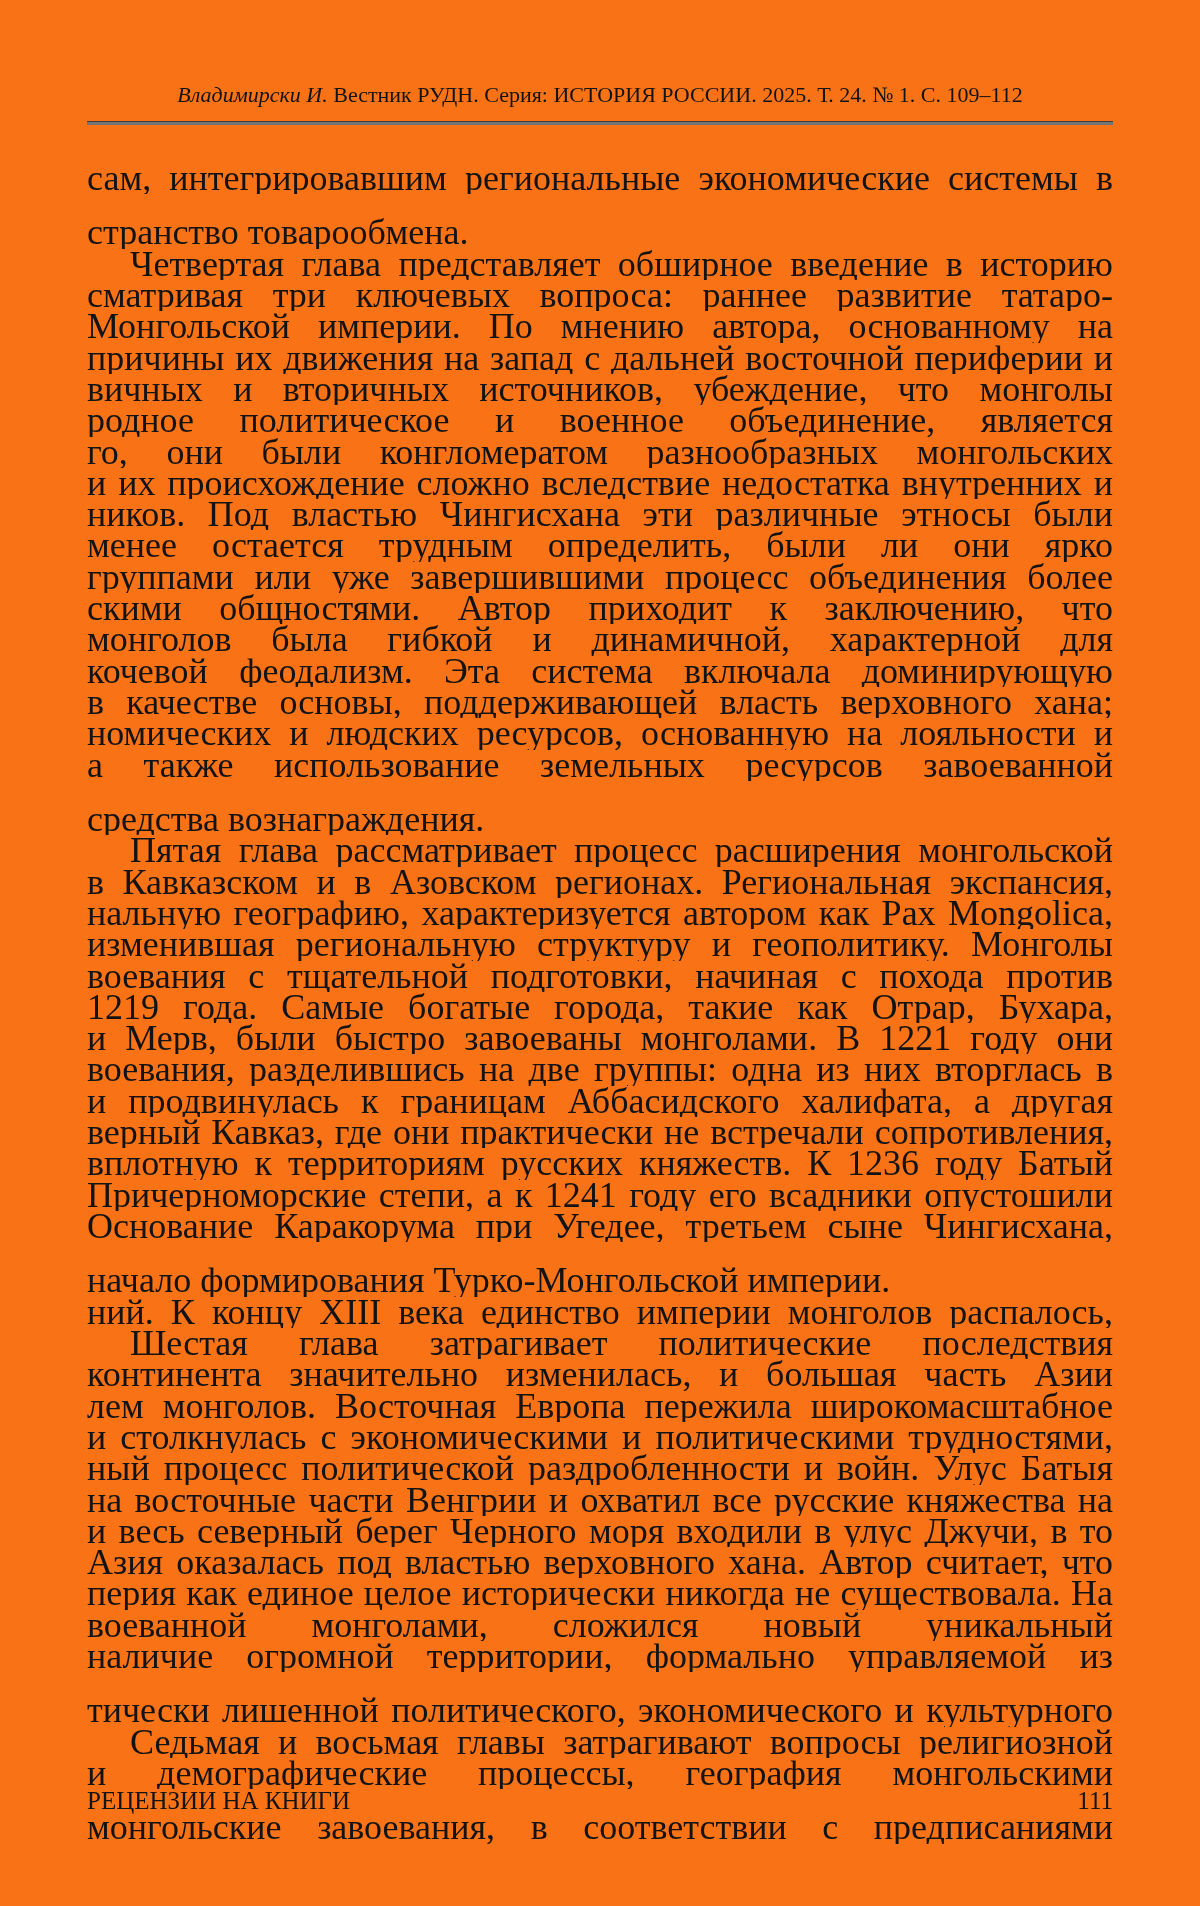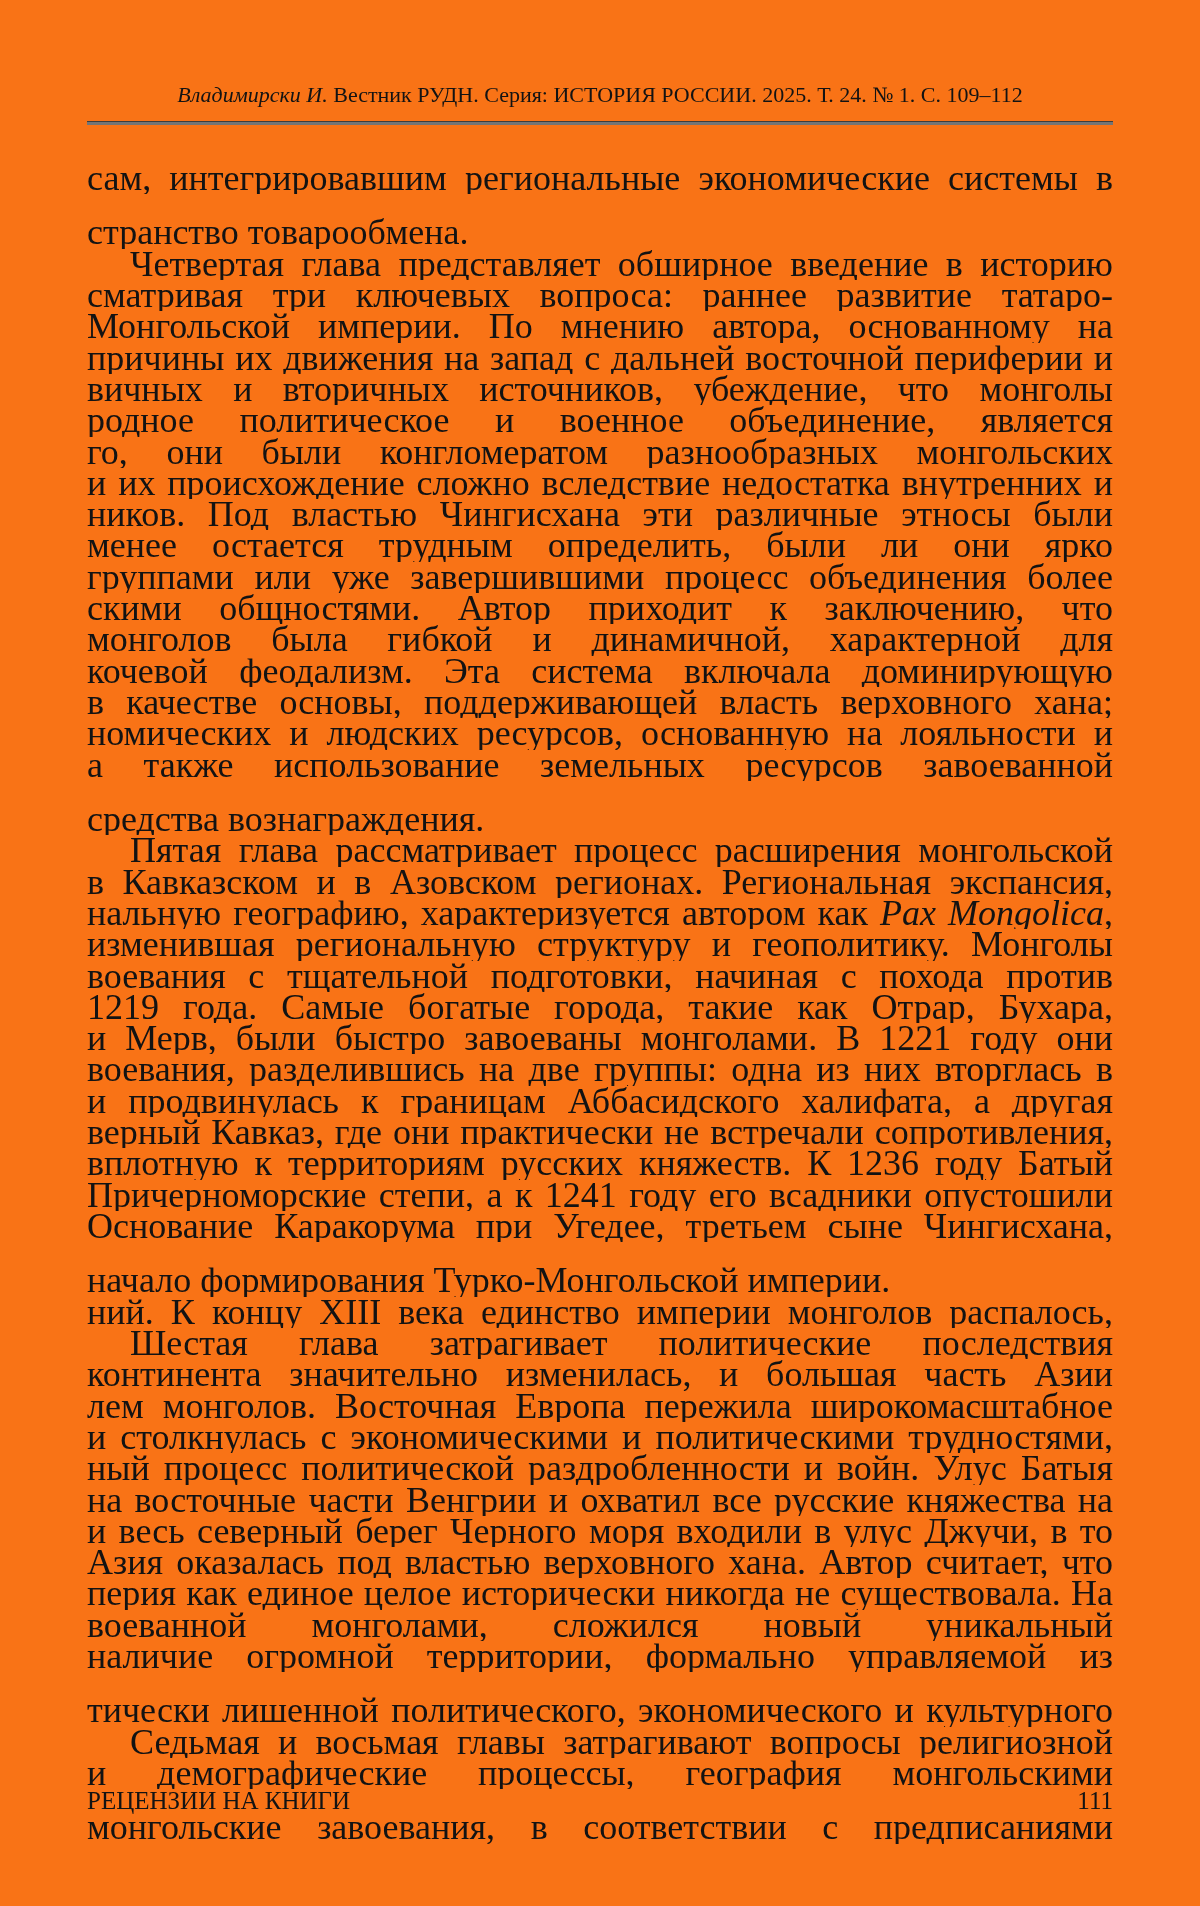--- a/index.html
+++ b/index.html
@@ -93,21 +93,21 @@
         <div class="line">группами или уже завершившими процесс объединения более крупными этниче-</div>
         <div class="line">скими общностями. Автор приходит к заключению, что социальная организация</div>
         <div class="line">монголов была гибкой и динамичной, характерной для кочевников, известной как</div>
         <div class="line">кочевой феодализм. Эта система включала доминирующую военную аристократию</div>
         <div class="line">в качестве основы, поддерживающей власть верховного хана; консолидацию эко-</div>
         <div class="line">номических и людских ресурсов, основанную на лояльности и личной преданности;</div>
         <div class="line">а также использование земельных ресурсов завоеванной территории в качестве</div>
         <div class="line para-end">средства вознаграждения.</div>
         <div class="line indent">Пятая глава рассматривает процесс расширения монгольской экспансии</div>
         <div class="line">в Кавказском и в Азовском регионах. Региональная экспансия, изменившая регио-</div>
-        <div class="line"><span>нальную географию, характеризуется автором как </span><span style="font-style: italic;">Pax Mongolica</span><span>, значительно</span></div>
+        <div class="line"><span>нальную географию, характеризуется автором как </span><span style="">Pax Mongolica</span><span>, значительно</span></div>
         <div class="line">изменившая региональную структуру и геополитику. Монголы начинали свои за-</div>
         <div class="line">воевания с тщательной подготовки, начиная с похода против Хорезмшаха летом</div>
         <div class="line">1219 года. Самые богатые города, такие как Отрар, Бухара, Самарканд, Ургенч</div>
         <div class="line">и Мерв, были быстро завоеваны монголами. В 1221 году они продолжили свои за-</div>
         <div class="line">воевания, разделившись на две группы: одна из них вторглась в Азербайджан</div>
         <div class="line">и продвинулась к границам Аббасидского халифата, а другая направилась на Се-</div>
         <div class="line">верный Кавказ, где они практически не встречали сопротивления, придвинувшись</div>
         <div class="line">вплотную к территориям русских княжеств. К 1236 году Батый завоевал северные</div>
         <div class="line">Причерноморские степи, а к 1241 году его всадники опустошили Краков и Пешт.</div>
         <div class="line">Основание Каракорума при Угедее, третьем сыне Чингисхана, символизировало</div>

